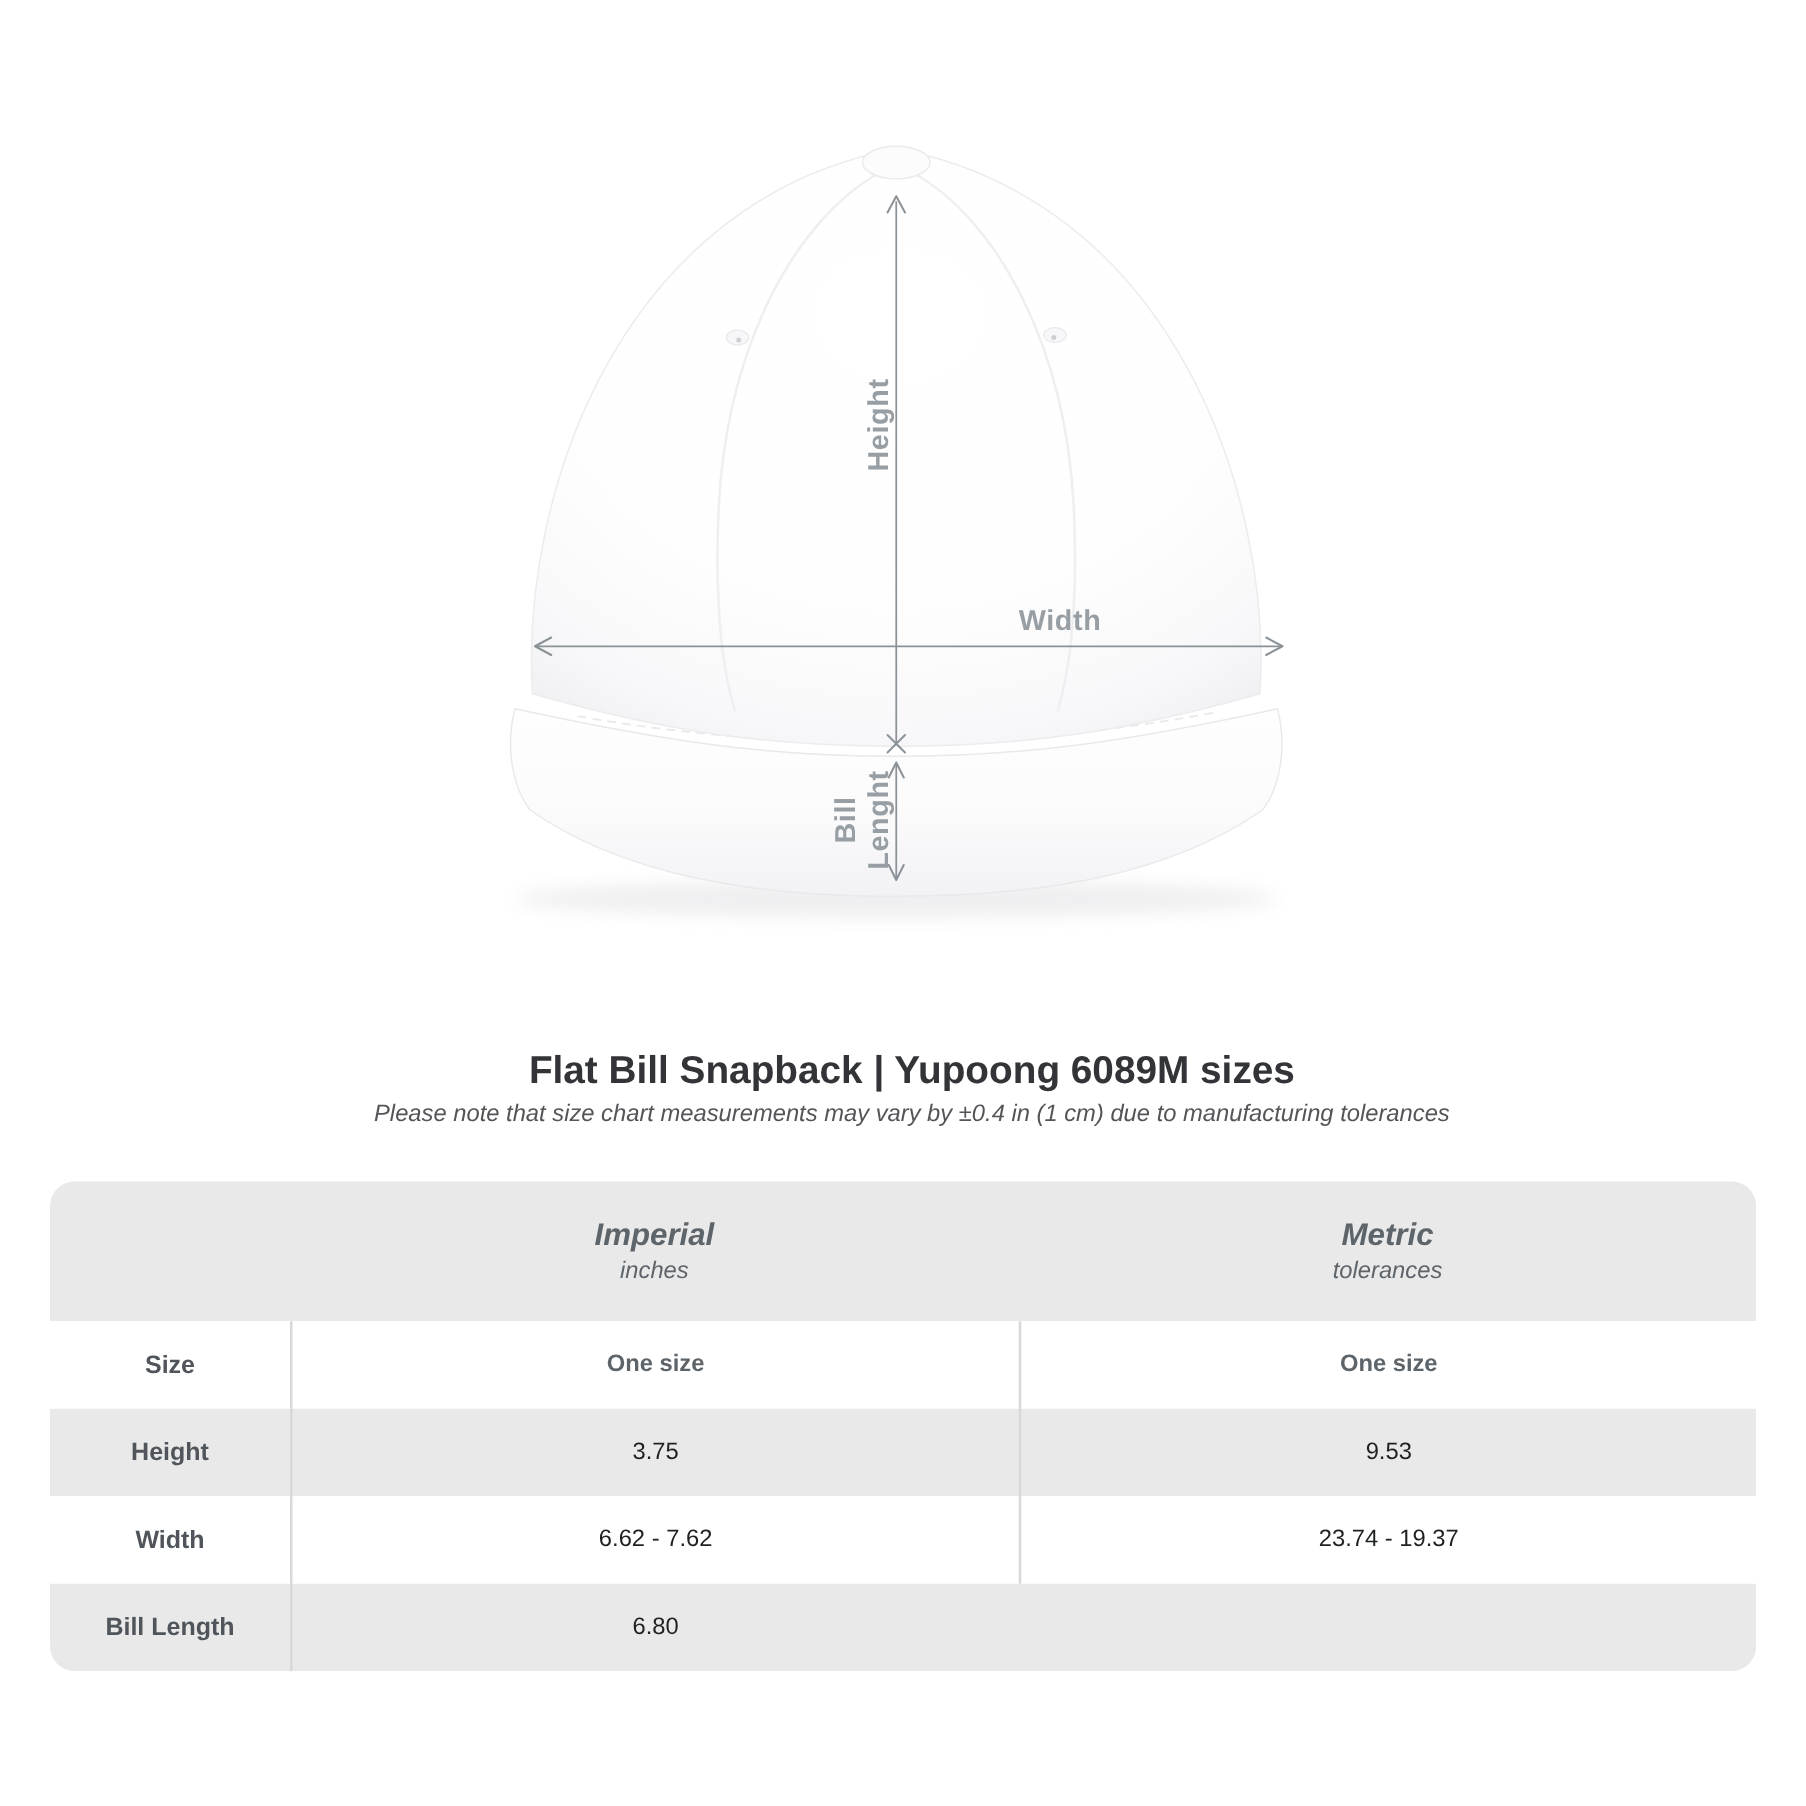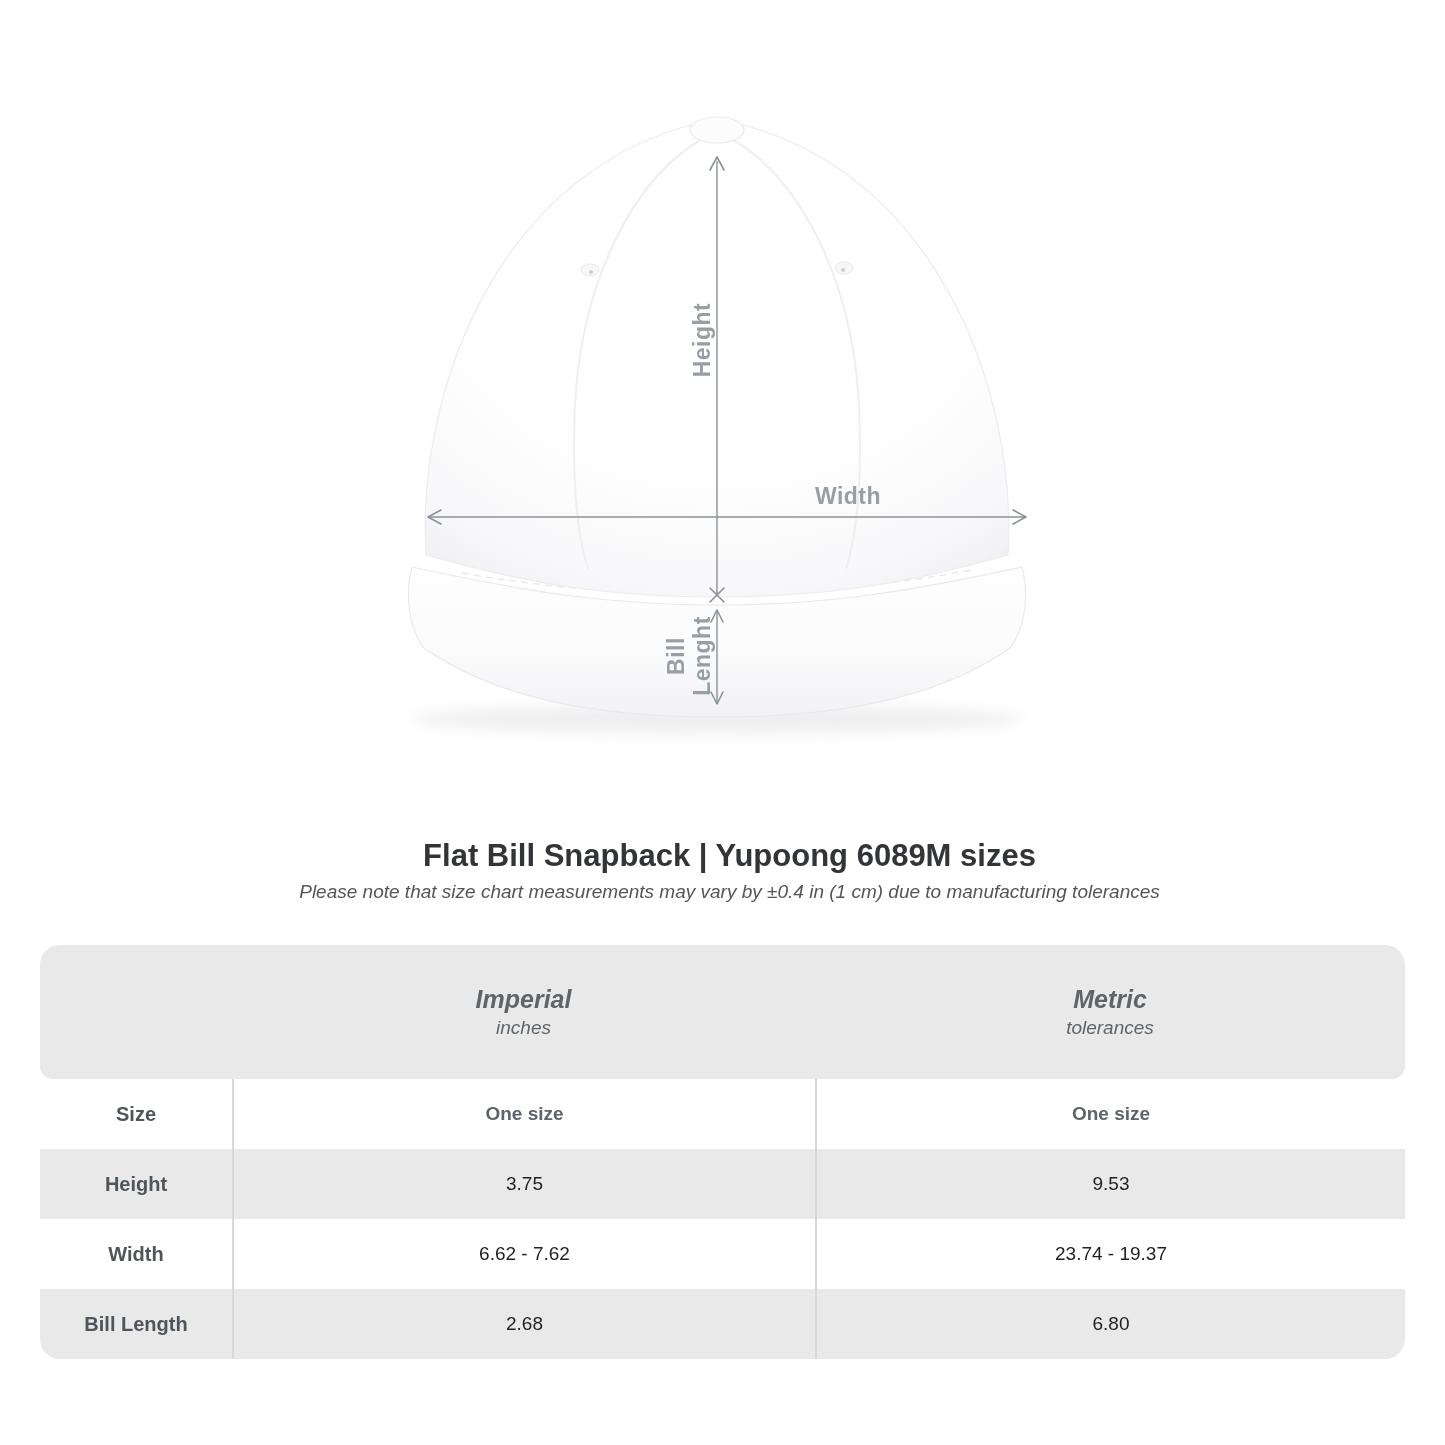--- a/index.html
+++ b/index.html
@@ -16,21 +16,21 @@
   .stitch{stroke:#e8e8eb;stroke-width:1.4;fill:none;stroke-dasharray:7 5;}
   
   .heading{position:absolute;left:0;right:0;top:838px;text-align:center;margin-left:14px;}
   .heading h1{margin:0;font-size:31px;font-weight:bold;color:#323437;}
   .heading p{margin:7px 0 0 0;font-size:19px;font-style:italic;color:#535558;}
   
   .sizes-table{
     position:absolute;left:40px;top:945px;width:1365px;
     border-radius:20px;overflow:hidden;
   }
-  .thead{display:grid;grid-template-columns:192px 583px 590px;height:134px;background:#e9e9ea;border-radius:13px;}
+  .thead{display:grid;grid-template-columns:192px 583px 590px;height:112px;background:#e9e9ea;}
   .th{display:flex;flex-direction:column;align-items:center;justify-content:center;color:#5d646a;}
   .unit-name{font-size:25px;font-weight:bold;font-style:italic;}
   .unit-sub{font-size:19px;font-style:italic;margin-top:3px;text-align:center;}
   .trow{display:grid;grid-template-columns:192px 583px 590px;height:70px;background:#ffffff;}
   .trow.alt{background:#e9e9ea;}
   .cell{display:flex;align-items:center;justify-content:center;font-size:19px;color:#1f2022;}
   .cell + .cell{border-left:2px solid #d8d8da;}
   .cell.rowlabel{font-weight:bold;font-size:20px;color:#4f555a;}
   .trow.first .cell.value{font-weight:bold;color:#5d646a;}
 </style>
@@ -142,18 +142,17 @@
     </div>
 
     <div class="trow">
       <div class="cell rowlabel">Width</div>
       <div class="cell value">6.62 - 7.62</div>
       <div class="cell value">23.74 - 19.37</div>
     </div>
 
     <div class="trow alt">
       <div class="cell rowlabel">Bill Length</div>
-      <div class="cell value">2.68</div>
       <div class="cell value">6.80</div>
     </div>
   </div>
 
 </div>
 
 </body></html>

